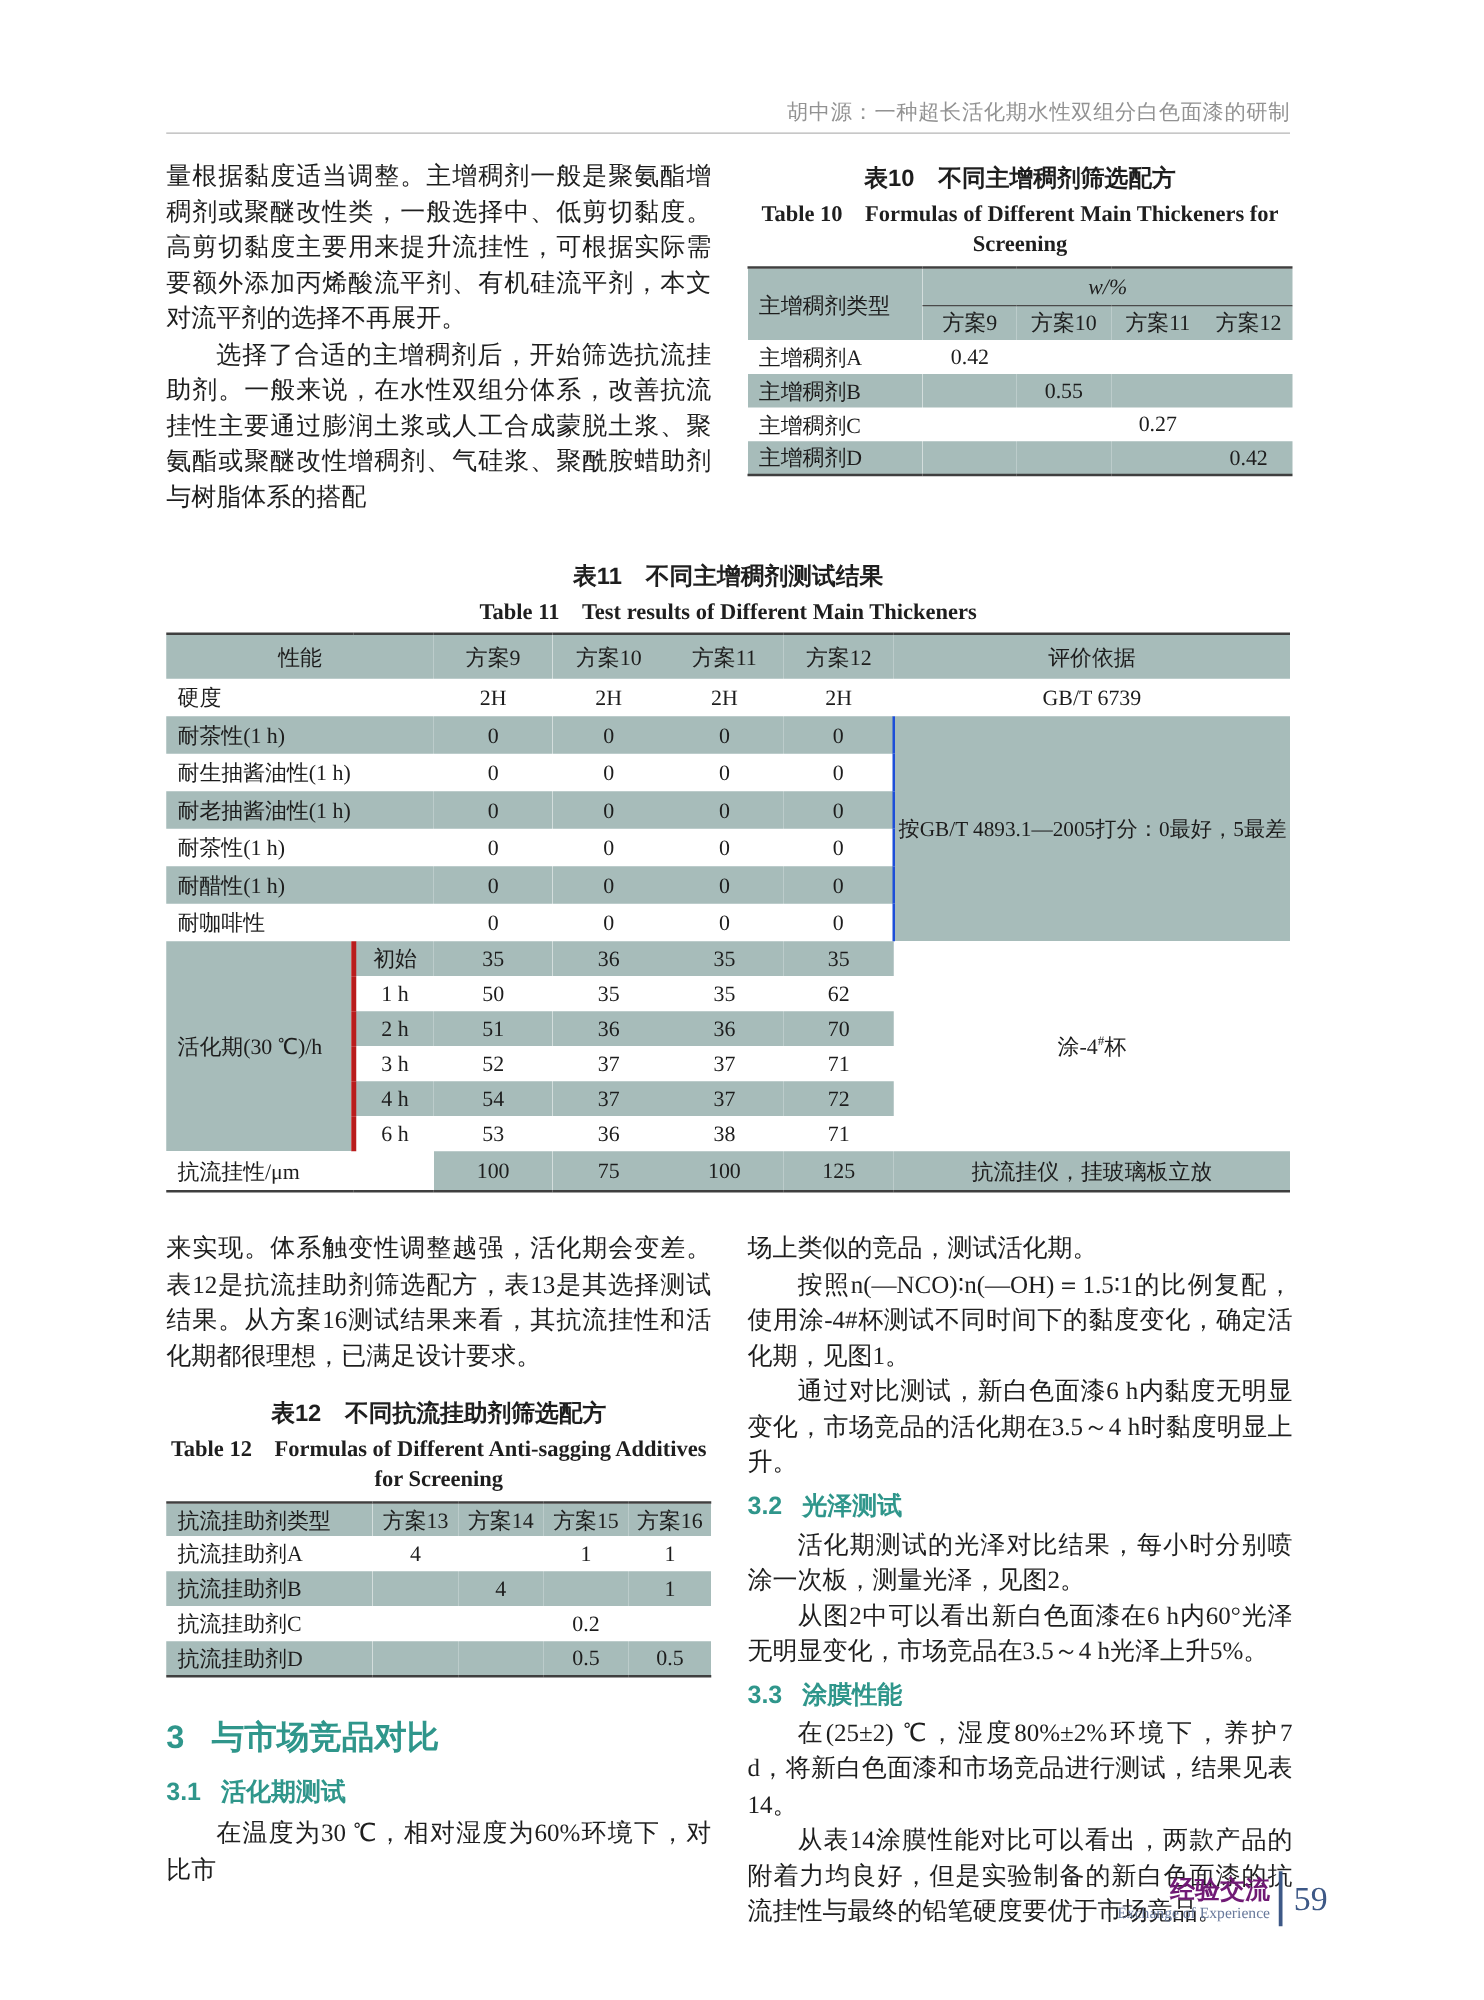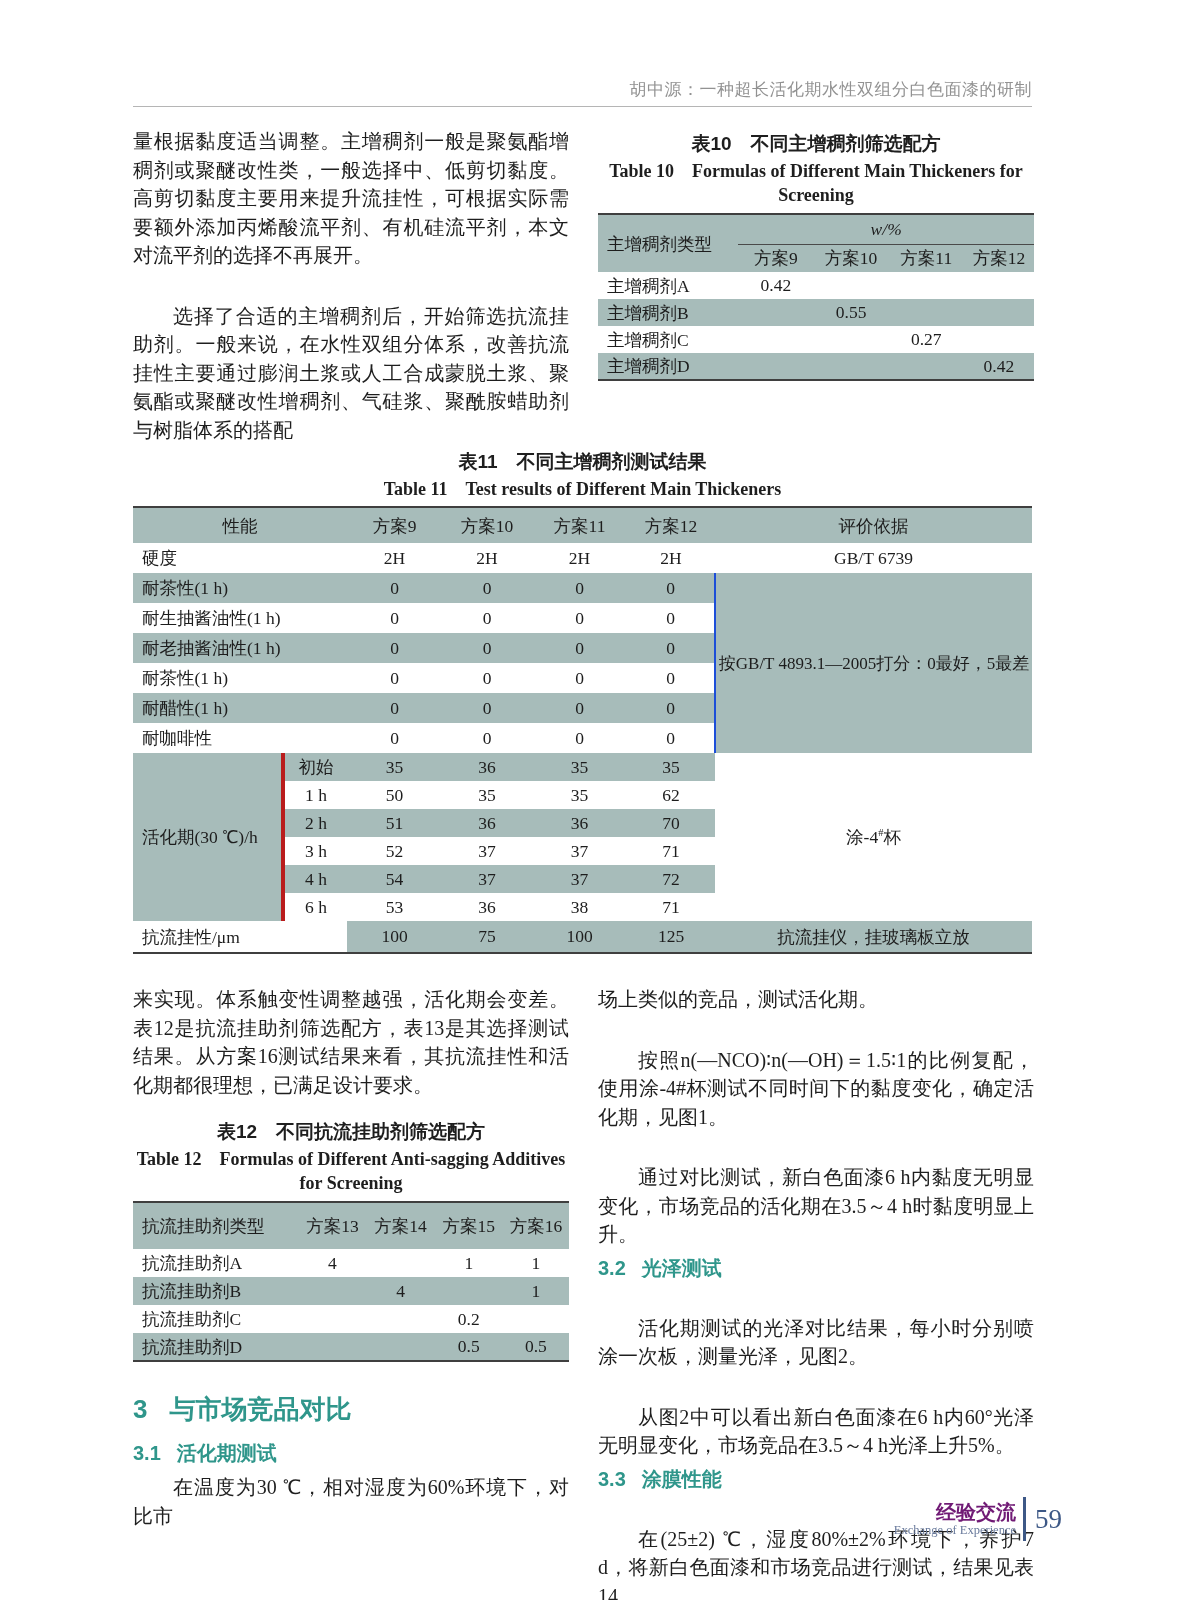--- a/index.html
+++ b/index.html
@@ -10,21 +10,21 @@
   
   .running-head {
     position:absolute; left:133px; top:78px; width:899px;
     text-align:right; font-family:"Liberation Sans", sans-serif;
     font-size:17px; color:#929292; letter-spacing:0.5px;
   }
   .head-rule { position:absolute; left:133px; top:106px; width:899px; height:0; border-top:1px solid #b5b5b5; }
 
   
   .para { font-size:20px; line-height:28.5px; text-align:justify; }
-  .indent { text-indent:2em;margin-top:32px; }
+  .indent { text-indent:2em; }
 
   .col-left-top  { position:absolute; left:133px; top:127px; width:436px; }
   .col-right-top { position:absolute; left:598px; top:131px; width:436px; }
   .t11-block     { position:absolute; left:133px; top:449px; width:899px; }
   .col-left-mid  { position:absolute; left:133px; top:985px; width:436px; }
   .col-right-bot { position:absolute; left:598px; top:985px; width:436px; }
 
   
   .caption-cn { font-family:"Liberation Sans", sans-serif; font-weight:bold; font-size:19px; text-align:center; line-height:26px; }
   .caption-en { font-family:"Liberation Serif", serif; font-weight:bold; font-size:18px; text-align:center; line-height:24px; margin-top:2px; }
@@ -55,21 +55,21 @@
   .t10-head td { background:#a7bcba; }
 
   
   .t11 tr { height:30px; }
   .t11 tr.head { height:36px; }
   .t11 tr.act { height:28px; }
   .t11 tr.sag { height:32px; }
 
   
   .t12 tr { height:28px; }
-  .t12 tr.head { height:47px; }
+  .t12 tr.head { height:27px; }
 
   
   .sec-h1 {
     font-family:"Liberation Sans", sans-serif; font-weight:bold;
     font-size:26px; color:#2f968b; margin-top:30px; display:flex; gap:22px; align-items:baseline;
   }
   .sec-h2 {
     font-family:"Liberation Sans", sans-serif; font-weight:bold;
     font-size:20px; color:#2f968b; margin-top:13px; display:flex; gap:16px; align-items:baseline;
   }

